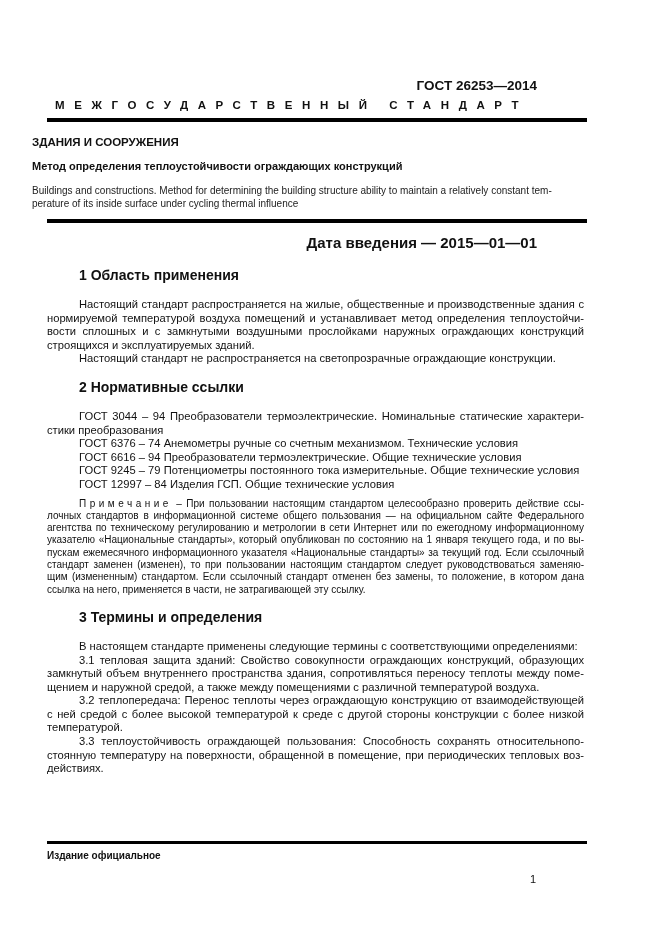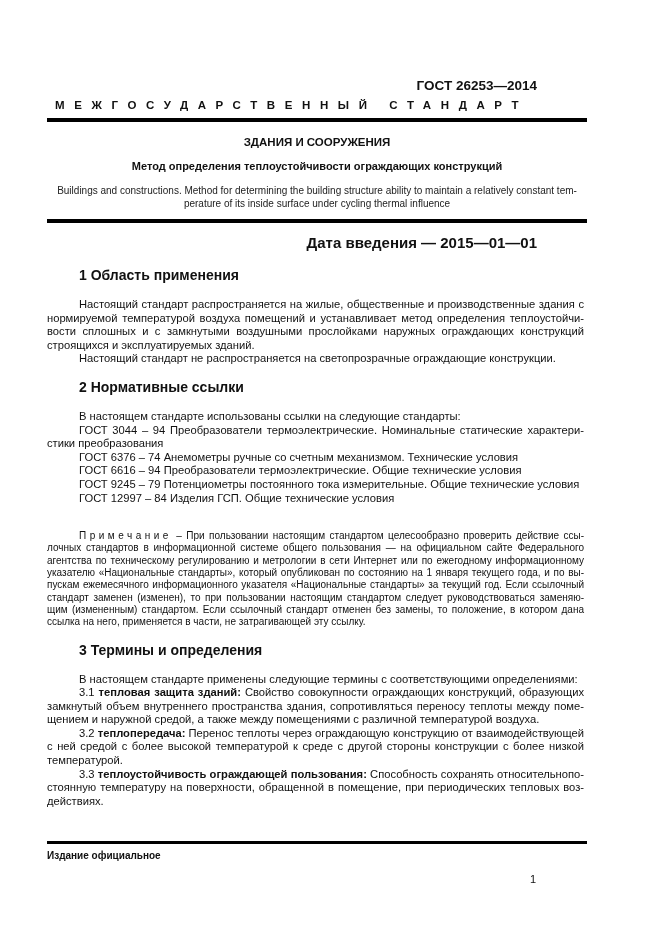--- a/index.html
+++ b/index.html
@@ -13,36 +13,36 @@
     font-weight: bold; font-size: 13.5px; letter-spacing: 0;
   }
   .mezh {
     position: absolute; top: 99px; left: 55px; width: 530px;
     font-weight: bold; font-size: 11.5px; letter-spacing: 9.6px; white-space: nowrap;
   }
   .rule { position: absolute; left: 47px; width: 540px; height: 4px; background: #000; }
   .rule.r1 { top: 118px; }
   .rule.r2 { top: 219px; }
   .rule.r3 { top: 841px; height: 3px; }
-  .center { position: absolute; left: 47px; width: 540px; text-align: center; }
+  .center { position: absolute; left: 32px; width: 540px; text-align: left; }
   .title1 { top: 136px; font-weight: bold; font-size: 11.5px; }
   .title2 { top: 160px; font-weight: bold; font-size: 11px; }
   .title-en { top: 184px; font-size: 10px; line-height: 13px; color: #222; }
   .date-line {
     position: absolute; top: 234px; right: 76px;
     font-weight: bold; font-size: 15px;
   }
   .content { position: absolute; left: 47px; top: 266px; width: 537px; font-size: 11.2px; line-height: 13.6px; }
   h2 { font-size: 14px; font-weight: bold; margin: 0 0 14px 32px; line-height: 18px; }
   p { margin: 0; text-align: justify; text-indent: 32px; }
   .sec { margin-bottom: 12px; }
   .ref { text-indent: 32px; }
-  .note { font-size: 10px; line-height: 12.3px; margin-top: 25px; margin-bottom: 10px; }
+  .note { font-size: 10px; line-height: 12.3px; margin-top: 6px; margin-bottom: 10px; }
   .note .sp { letter-spacing: 3.5px; }
-  b { font-weight: bold; }
+  b { font-weight: normal; }
   .footer-label { position: absolute; top: 850px; left: 47px; font-weight: bold; font-size: 10px; }
   .page-num { position: absolute; top: 873px; right: 77px; font-size: 11px; }
 </style>
 </head>
 <body>
 
 <div class="page">
 
   <div class="gost-code">ГОСТ 26253—2014</div>
   <div class="mezh">МЕЖГОСУДАРСТВЕННЫЙ СТАНДАРТ</div>
@@ -61,21 +61,20 @@
   <div class="content">
 
     <div class="sec">
       <h2>1 Область применения</h2>
       <p>Настоящий стандарт распространяется на жилые, общественные и производственные здания с нормируемой температурой воздуха помещений и устанавливает метод определения теплоустойчи-вости сплошных и с замкнутыми воздушными прослойками наружных ограждающих конструкций строящихся и эксплуатируемых зданий.</p>
       <p>Настоящий стандарт не распространяется на светопрозрачные ограждающие конструкции.</p>
     </div>
 
     <div class="sec">
       <h2>2 Нормативные ссылки</h2>
-      <p>В настоящем стандарте использованы ссылки на следующие стандарты:</p>
       <p class="ref">ГОСТ 3044 – 94 Преобразователи термоэлектрические. Номинальные статические характери-стики преобразования</p>
       <p class="ref">ГОСТ 6376 – 74 Анемометры ручные со счетным механизмом. Технические условия</p>
       <p class="ref">ГОСТ 6616 – 94 Преобразователи термоэлектрические. Общие технические условия</p>
       <p class="ref">ГОСТ 9245 – 79 Потенциометры постоянного тока измерительные. Общие технические условия</p>
       <p class="ref">ГОСТ 12997 – 84 Изделия ГСП. Общие технические условия</p>
       <p class="note"><span class="sp">Примечание</span><span> – При пользовании настоящим стандартом целесообразно проверить действие ссы-лочных стандартов в информационной системе общего пользования — на официальном сайте Федерального агентства по техническому регулированию и метрологии в сети Интернет или по ежегодному информационному указателю «Национальные стандарты», который опубликован по состоянию на 1 января текущего года, и по вы-пускам ежемесячного информационного указателя «Национальные стандарты» за текущий год. Если ссылочный стандарт заменен (изменен), то при пользовании настоящим стандартом следует руководствоваться заменяю-щим (измененным) стандартом. Если ссылочный стандарт отменен без замены, то положение, в котором дана ссылка на него, применяется в части, не затрагивающей эту ссылку.</span></p>
     </div>
 
     <div class="sec">
       <h2>3 Термины и определения</h2>

